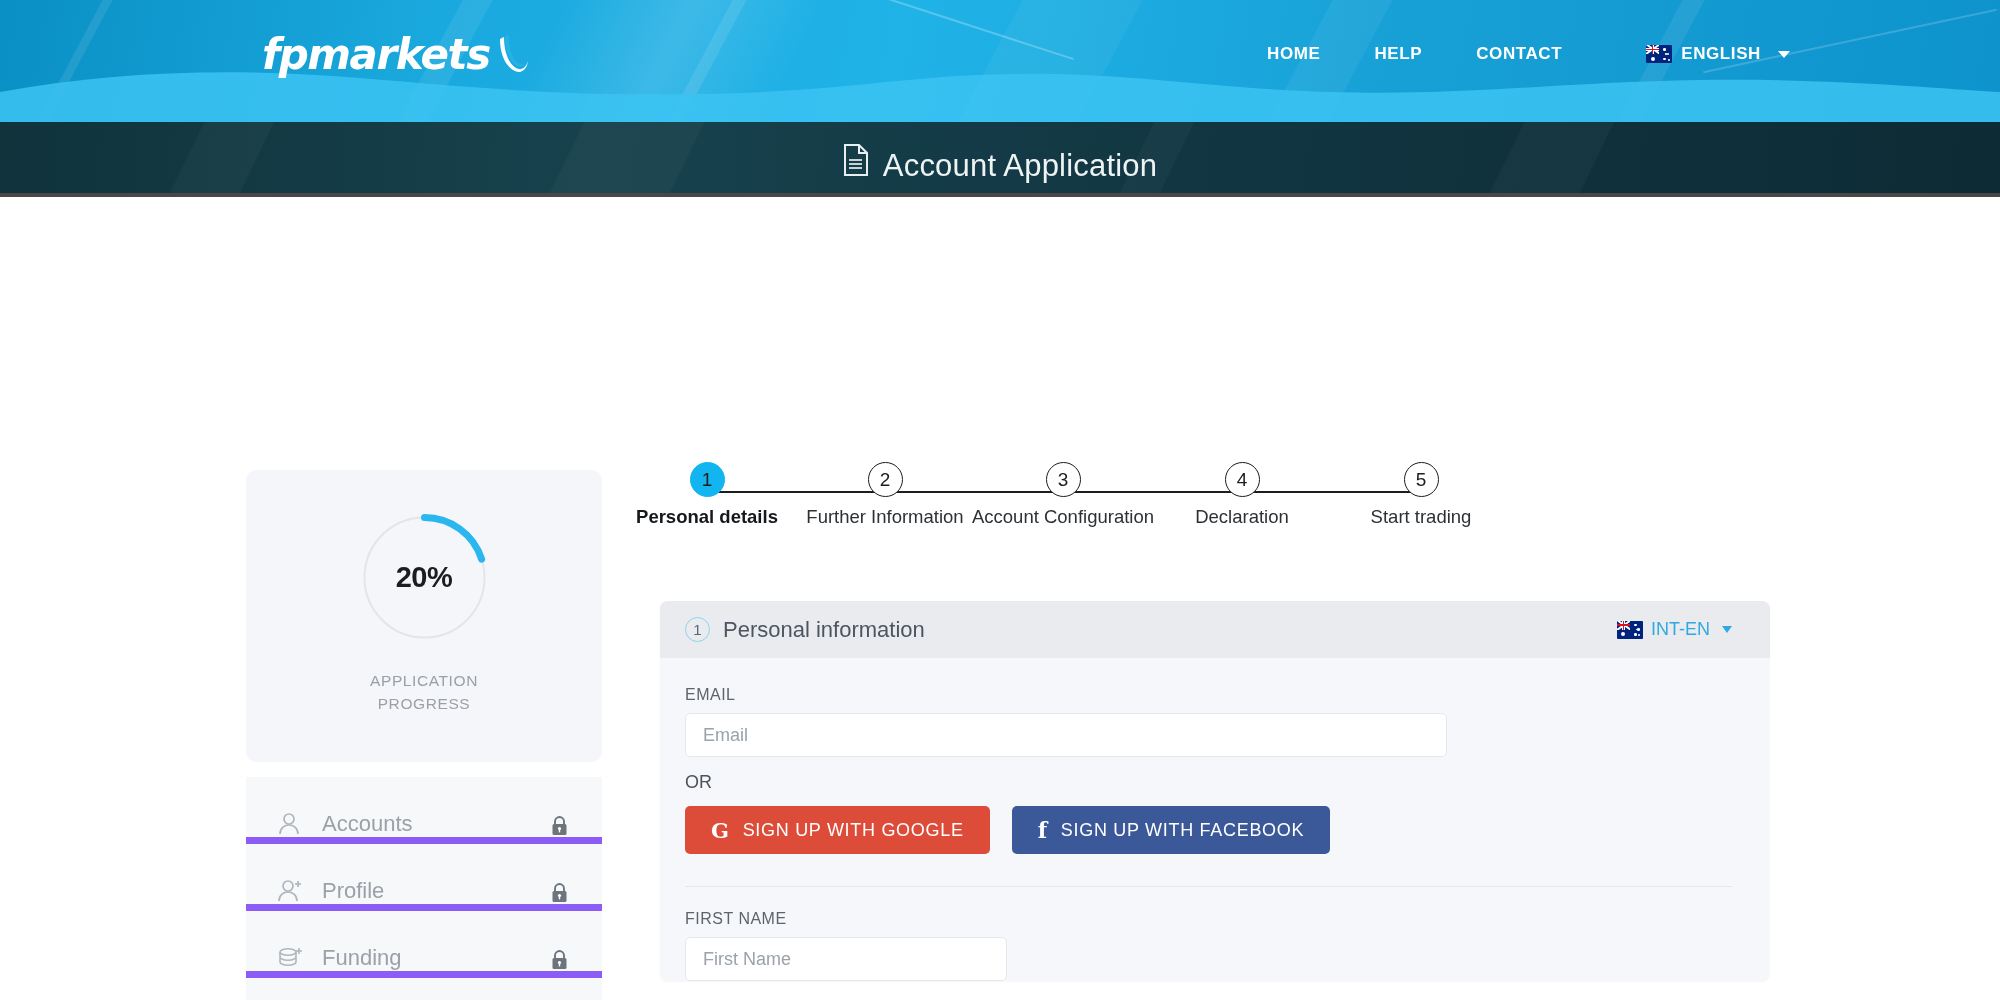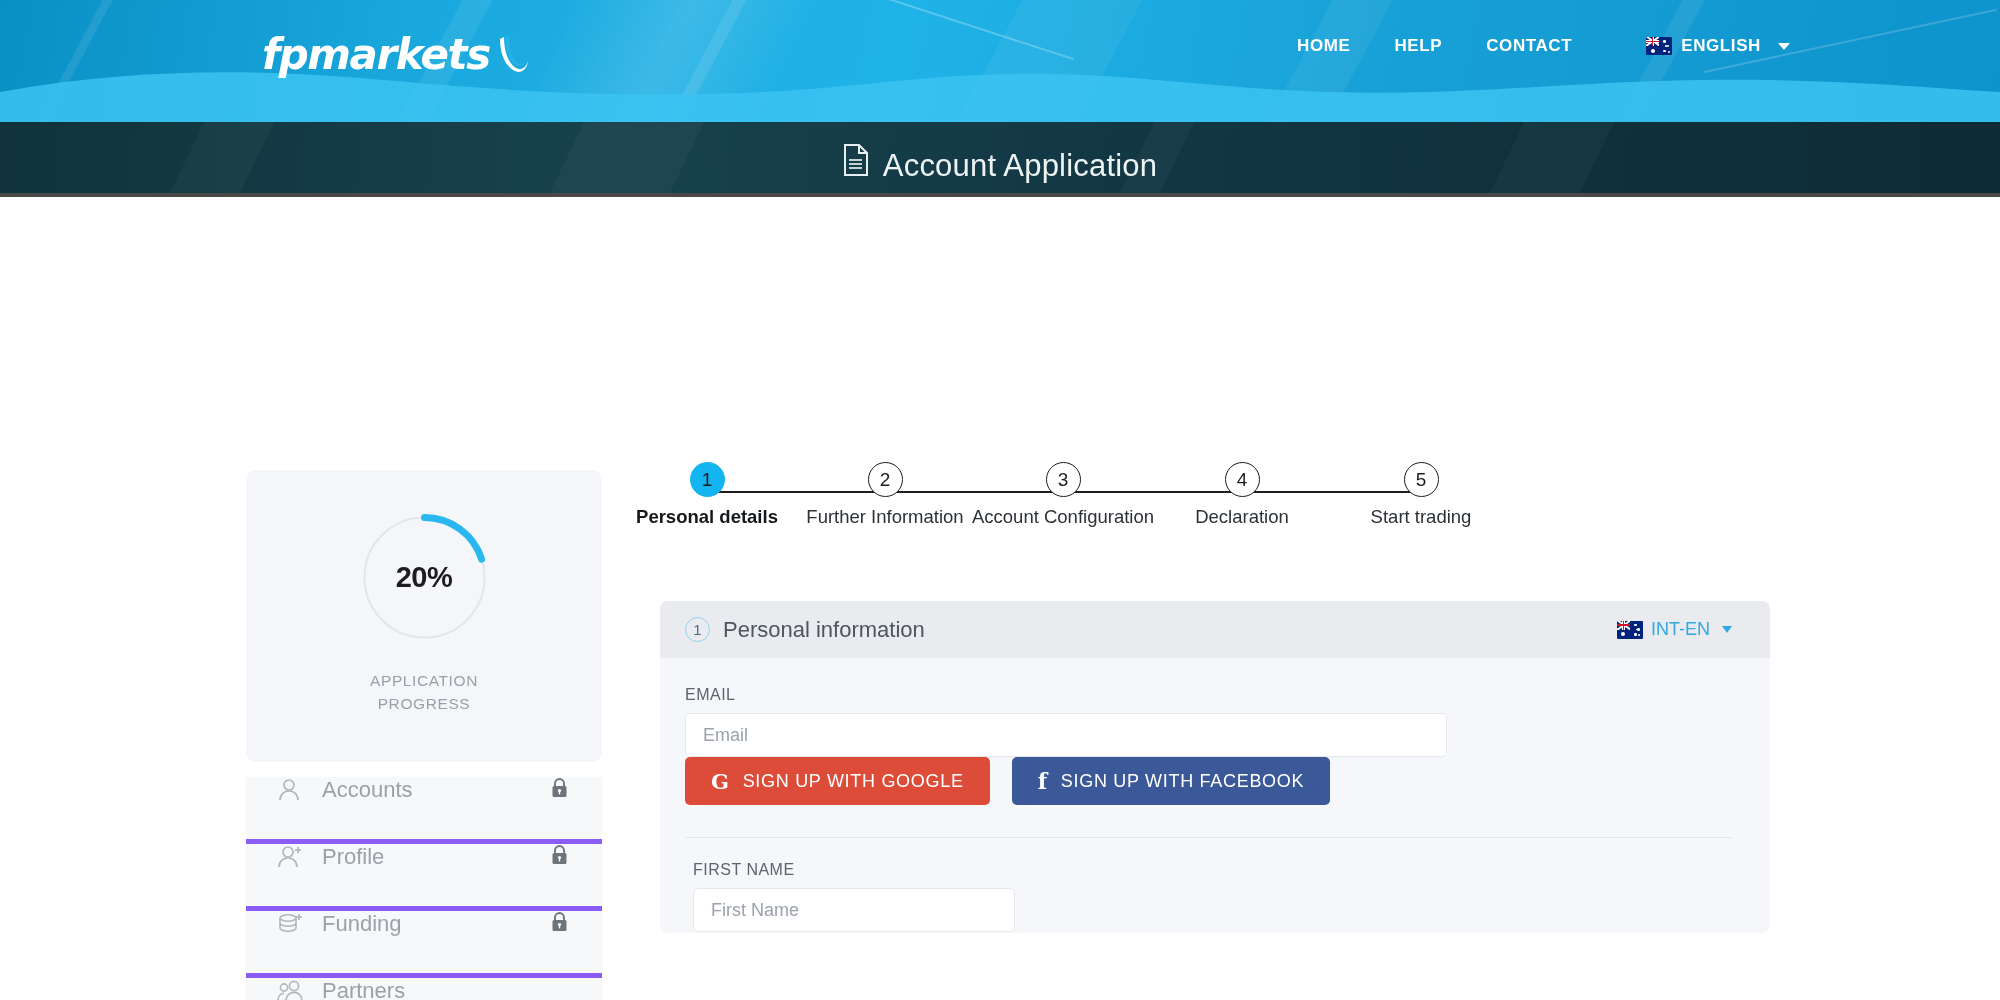--- a/index.html
+++ b/index.html
@@ -53,22 +53,22 @@
   }
   .logo-text {
     font-family: "DejaVu Sans", sans-serif;
     font-weight: 700; font-style: italic;
     font-size: 42px; color: #ffffff; letter-spacing: -1.5px;
   }
   .logo-swoosh { margin-left: 2px; }
 
   
   .topnav {
-    position: absolute; right: 210px; top: 36px;
-    display: flex; align-items: center; gap: 0px;
+    position: absolute; right: 210px; top: 44px;
+    display: flex; align-items: center; gap: 10px;
   }
   .topnav a {
     color: #ffffff; text-decoration: none;
     font-size: 17px; font-weight: 700; letter-spacing: 0.6px;
     padding: 0 22px;
   }
   .lang-sel {
     display: flex; align-items: center; gap: 9px;
     margin-left: 52px; cursor: pointer;
   }
@@ -155,22 +155,22 @@
   }
   .progress-caption {
     margin-top: 24px; text-align: center;
     color: #9aa0a8; font-size: 15.5px; line-height: 23px;
     letter-spacing: 0.6px;
   }
 
   .menu { margin-top: 15px; width: 356px; }
   .menu-item {
     height: 67px; background: #f7f8fa;
-    border-bottom: 5px solid #8b5cf6;
-    display: flex; align-items: flex-start;
+    border-bottom: 7px solid #8b5cf6;
+    display: flex; align-items: flex-end;
     padding: 0 33px 0 30px;
     cursor: pointer;
   }
   .menu-item .mi-icon { width: 36px; flex: none; display: flex; align-items: center; }
   .menu-item .mi-label {
     flex: 1; font-size: 22px; color: #9ba1a8; margin-left: 10px; font-weight: 400;
   }
   .menu-item .mi-right { flex: none; display: flex; align-items: center; }
 
   
@@ -250,21 +250,21 @@
     font-family: "Liberation Sans", sans-serif;
     padding: 0 26px;
   }
   .btn-google { background: #dd4b39; }
   .btn-facebook { background: #3b5998; }
   .g-glyph { font-family: "DejaVu Serif", serif; font-weight: 700; font-size: 21px; line-height: 1; }
   .f-glyph { font-family: "DejaVu Serif", serif; font-weight: 700; font-size: 22px; line-height: 1; }
 
   .divider { height: 1px; background: #e4e7ec; margin: 32px 0 0 0; }
 
-  .names-row { display: flex; gap: 37px; margin-top: 23px; margin-left: 8px; }
+  .names-row { display: flex; gap: 37px; margin-top: 23px; }
   .names-col { width: 322px; }
 </style>
 </head>
 <body>
 
 <div class="topbar">
   <div class="diag d6"></div>
   <div class="diag d1"></div>
   <div class="lightbeam"></div>
   <div class="diag d2"></div>
@@ -481,20 +481,21 @@
         </div>
       </div>
 
       <div class="card-body">
 
         <div class="fld-label">EMAIL</div>
         <div style="width:762px">
           <input class="txt-input" type="text" placeholder="Email" style="">
         </div>
 
+        <div class="or-text">OR</div>
 
         <div class="social-row">
           <button class="btn-social btn-google">
             <span class="g-glyph">G</span>
             <span>SIGN UP WITH GOOGLE</span>
           </button>
           <button class="btn-social btn-facebook">
             <span class="f-glyph">f</span>
             <span>SIGN UP WITH FACEBOOK</span>
           </button>

